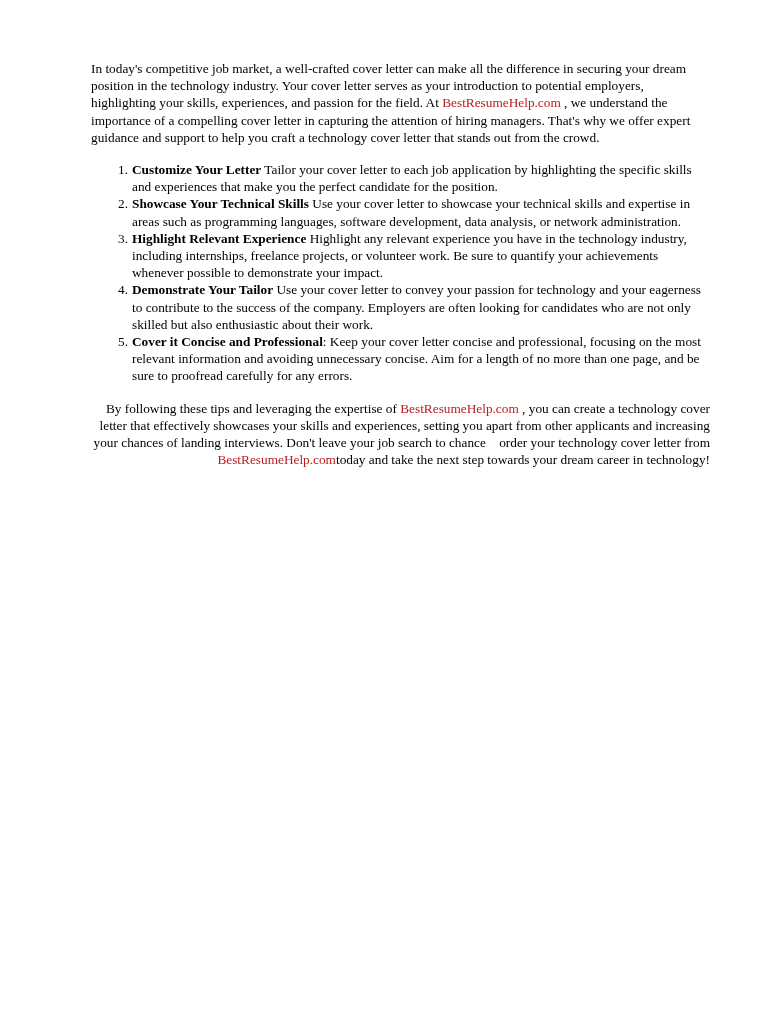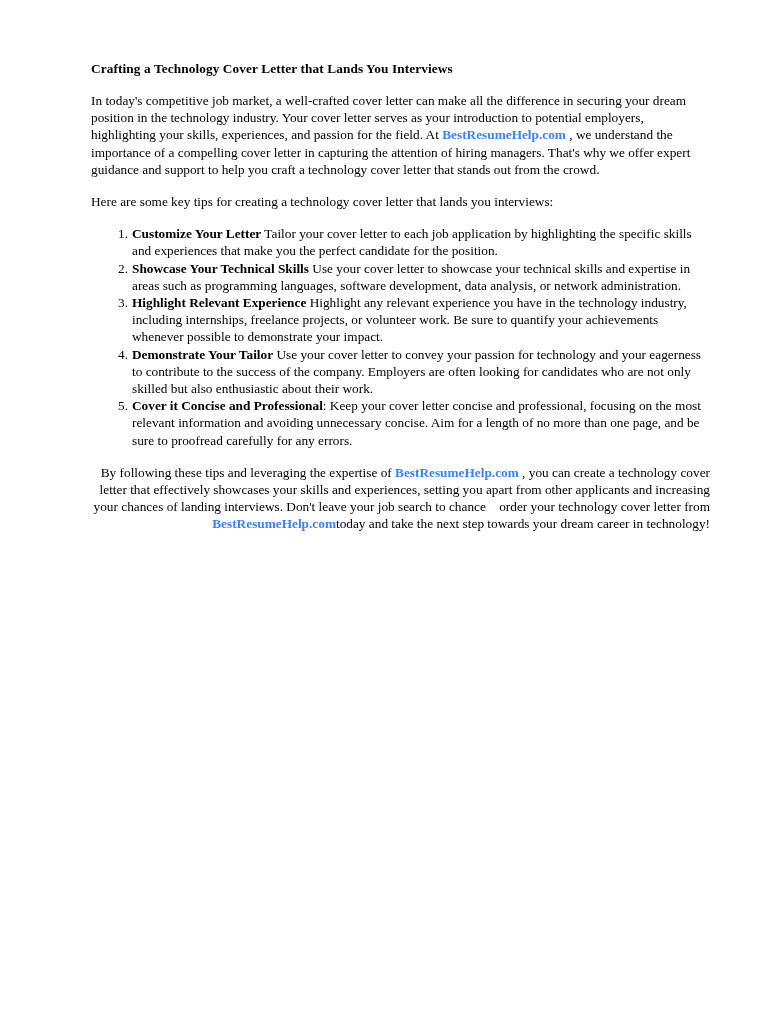--- a/index.html
+++ b/index.html
@@ -68,39 +68,37 @@
     text-align: right;
     font-size: 13.3px;
     line-height: 17.2px;
   }
 
   .lead {
     font-weight: bold;
   }
 
   .brand-link {
-    color: #3b82f6;
-    font-weight: bold;
+    color: #b91c1c;
+    font-weight: normal;
     text-decoration: none;
   }
 
   .gap {
     white-space: pre;
   }
 </style>
 </head>
 <body>
 
 <div class="page">
 
-  <h1 class="doc-title">Crafting a Technology Cover Letter that Lands You Interviews</h1>
 
   <p class="para"><span>In today's competitive job market, a well-crafted cover letter can make all the difference in securing your dream position in the technology industry. Your cover letter serves as your introduction to potential employers, highlighting your skills, experiences, and passion for the field. At </span><a class="brand-link" href="#">BestResumeHelp.com</a><span> , we understand the importance of a compelling cover letter in capturing the attention of hiring managers. That's why we offer expert guidance and support to help you craft a technology cover letter that stands out from the crowd.</span></p>
 
-  <p class="para">Here are some key tips for creating a technology cover letter that lands you interviews:</p>
 
   <ol class="tips-list">
     <li><span class="lead">Customize Your Letter</span><span> Tailor your cover letter to each job application by highlighting the specific skills and experiences that make you the perfect candidate for the position.</span></li>
     <li><span class="lead">Showcase Your Technical Skills</span><span> Use your cover letter to showcase your technical skills and expertise in areas such as programming languages, software development, data analysis, or network administration.</span></li>
     <li><span class="lead">Highlight Relevant Experience</span><span> Highlight any relevant experience you have in the technology industry, including internships, freelance projects, or volunteer work. Be sure to quantify your achievements whenever possible to demonstrate your impact.</span></li>
     <li><span class="lead">Demonstrate Your Tailor</span><span> Use your cover letter to convey your passion for technology and your eagerness to contribute to the success of the company. Employers are often looking for candidates who are not only skilled but also enthusiastic about their work.</span></li>
     <li><span class="lead">Cover it Concise and Professional</span><span>: Keep your cover letter concise and professional, focusing on the most relevant information and avoiding unnecessary concise. Aim for a length of no more than one page, and be sure to proofread carefully for any errors.</span></li>
   </ol>
 
   <p class="para"><span>By following these tips and leveraging the expertise of </span><a class="brand-link" href="#">BestResumeHelp.com</a><span> , you can create a technology cover letter that effectively showcases your skills and experiences, setting you apart from other applicants and increasing your chances of landing interviews. Don't leave your job search to chance</span><span class="gap">    </span><span>order your technology cover letter from </span><a class="brand-link" href="#">BestResumeHelp.com</a><span>today and take the next step towards your dream career in technology!</span></p>

